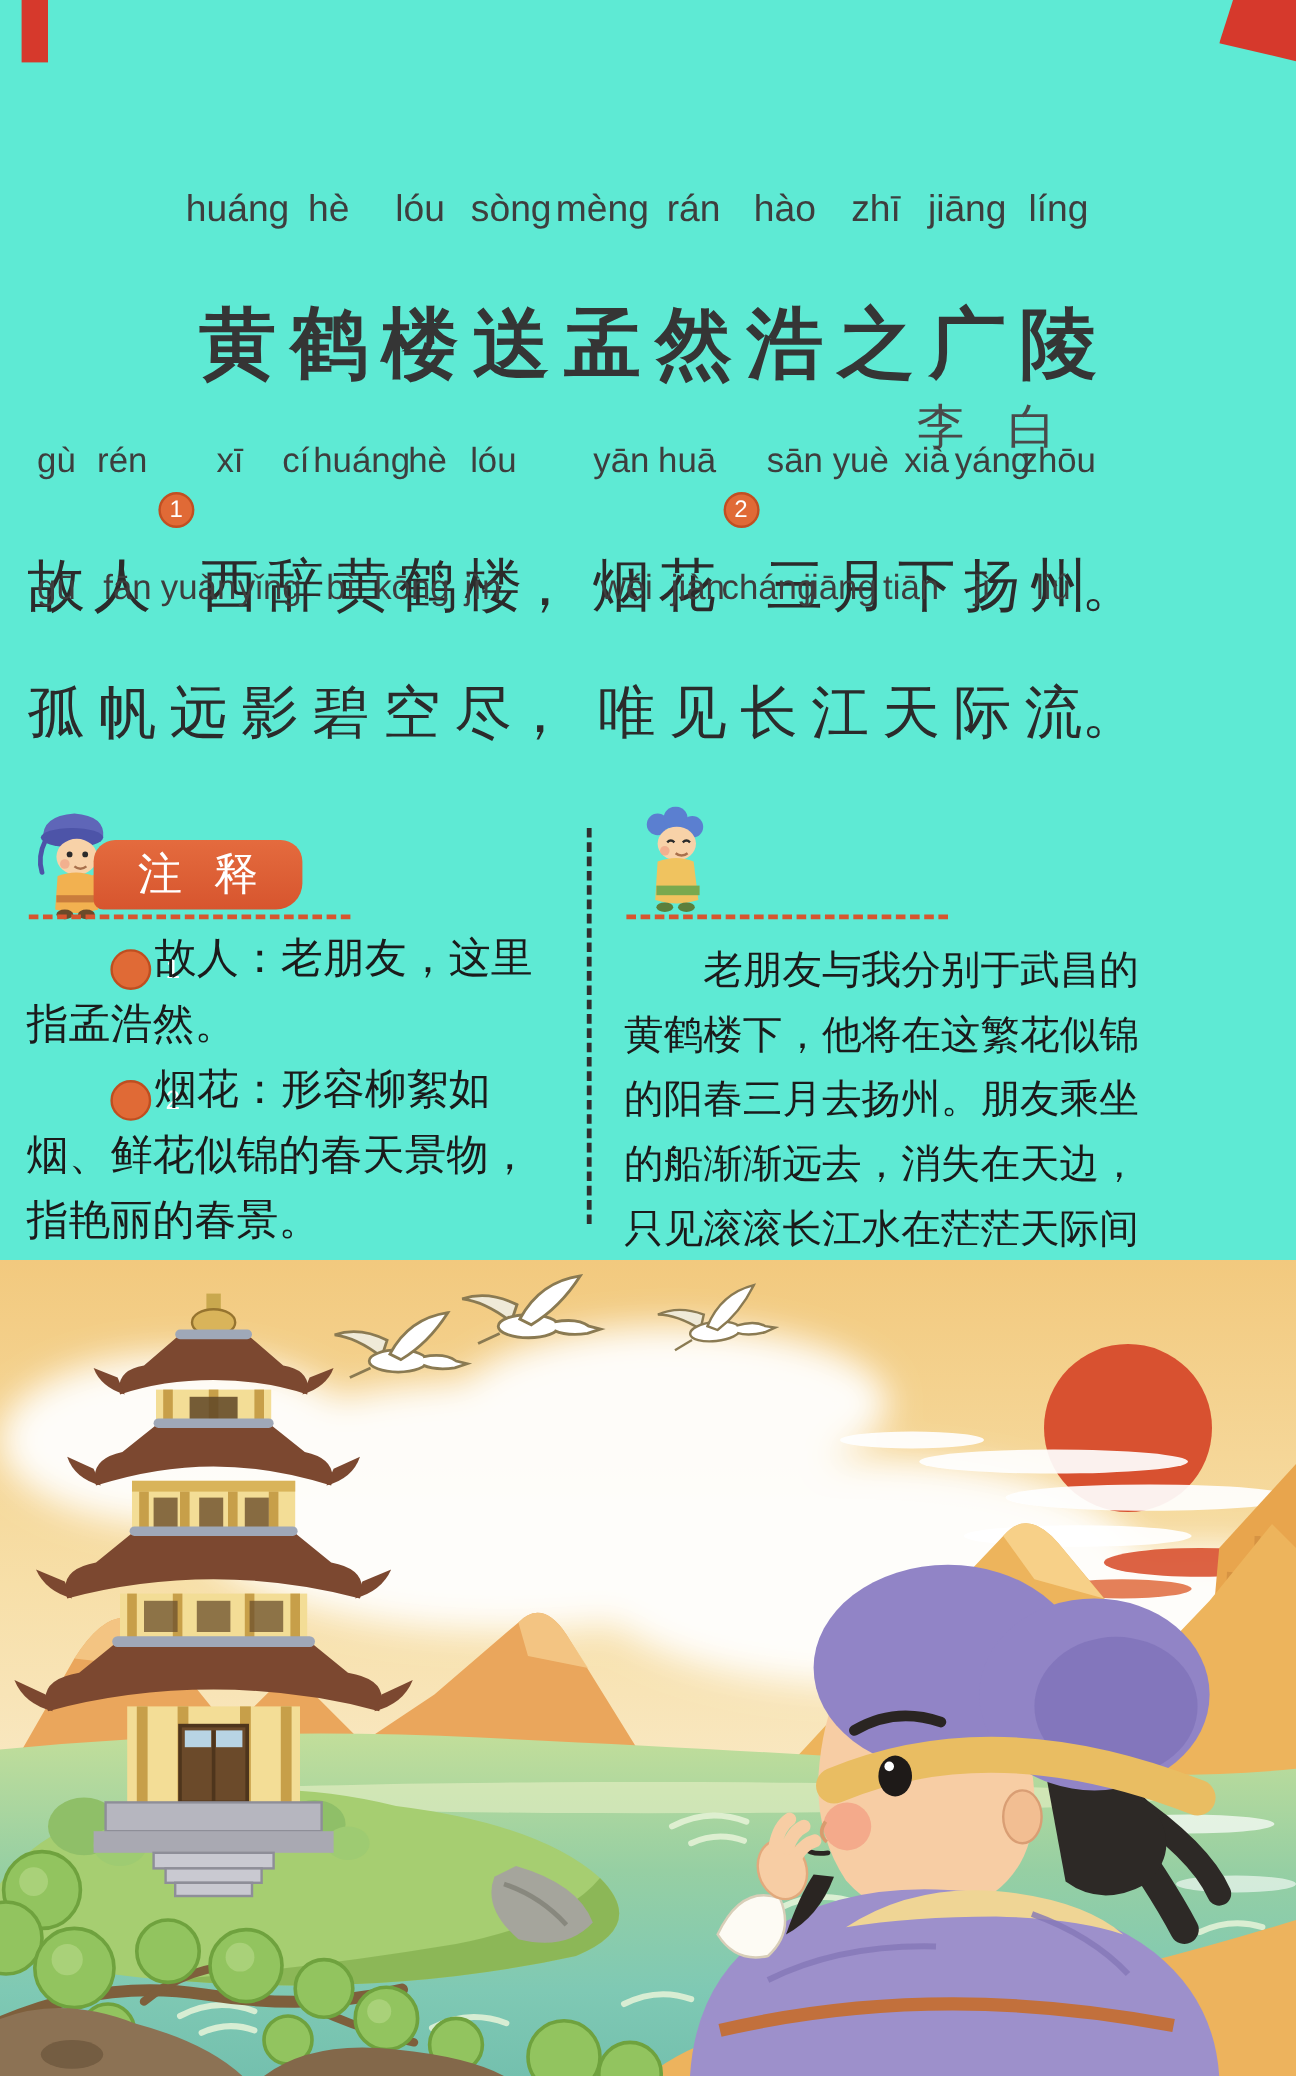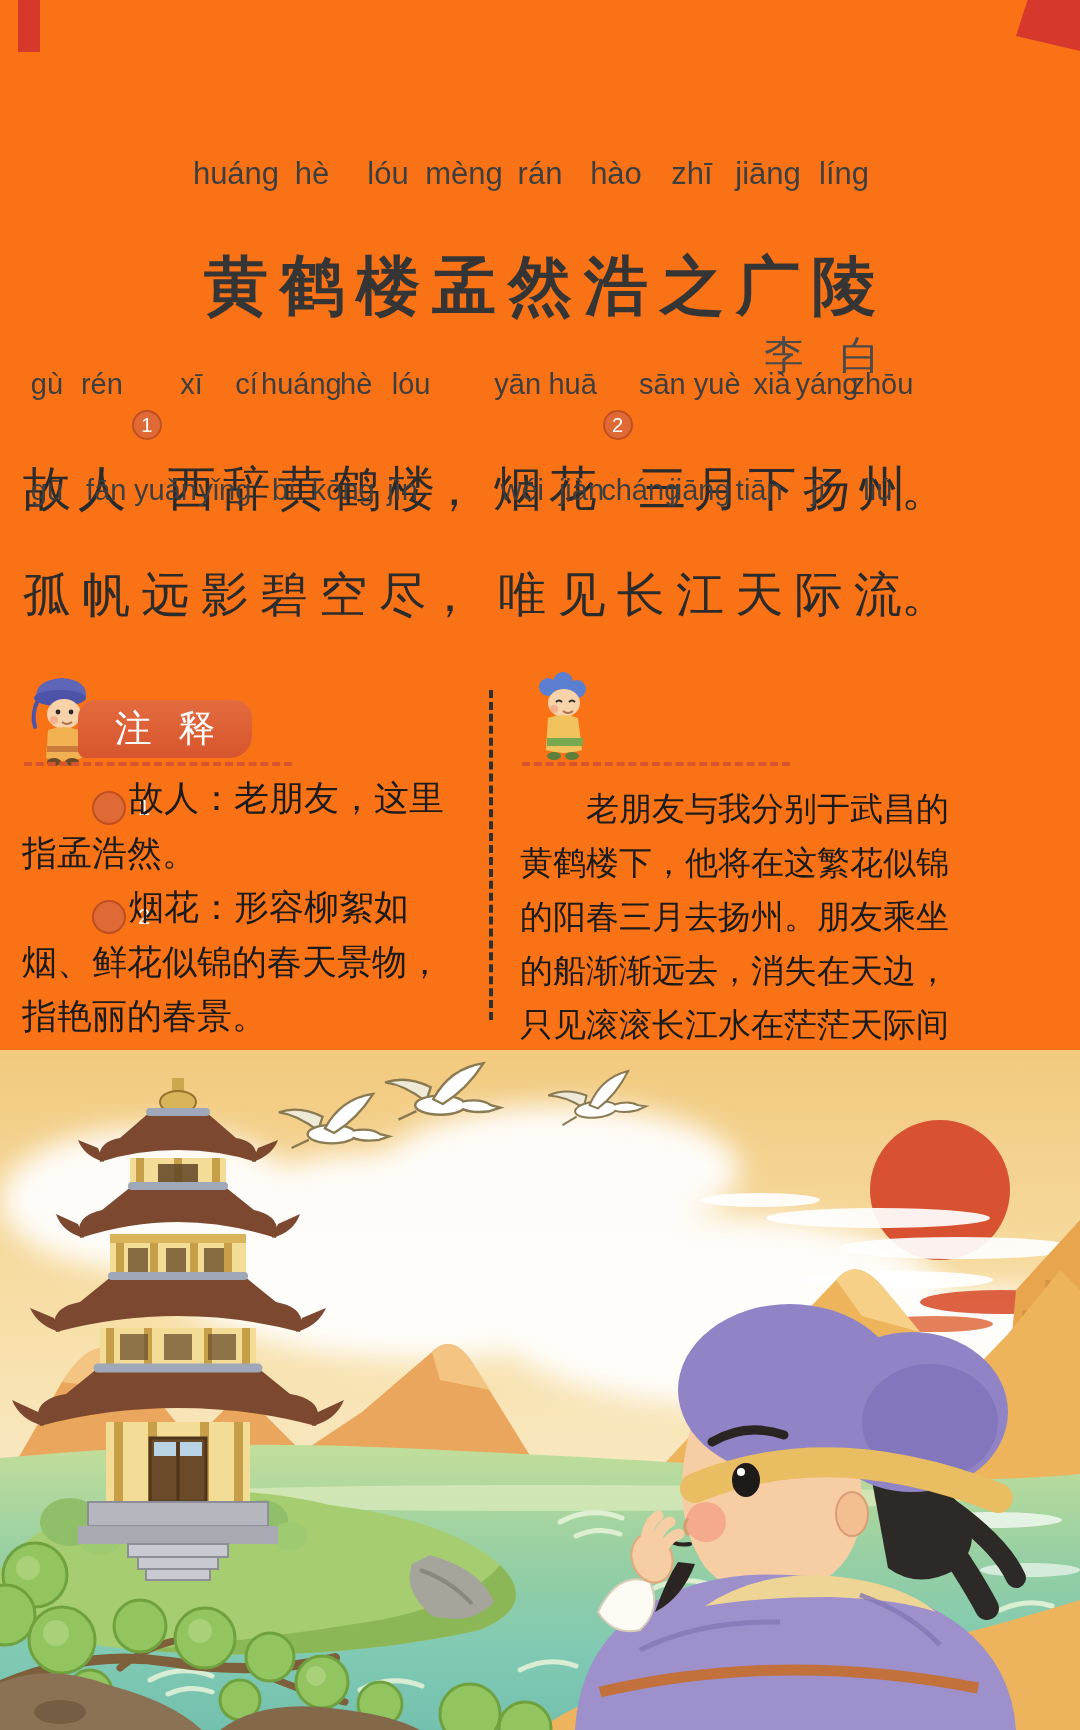--- a/index.html
+++ b/index.html
@@ -1,16 +1,16 @@
 <!DOCTYPE html>
 <html><head>
 <meta charset="utf-8">
 <style>
   html,body{margin:0;padding:0;background:#ffffff;}
-  .page{position:relative;width:1080px;height:1730px;margin:0 auto;background:#f97316;overflow:hidden;
+  .page{position:relative;width:1080px;height:1730px;margin:0 auto;background:#5eead4;overflow:hidden;
         font-family:"Liberation Serif","DejaVu Serif",serif;color:#222;}
 
   
   .corner-l{position:absolute;left:18px;top:0;width:22px;height:52px;background:#D6392C;}
   .corner-r{position:absolute;right:0;top:0;width:64px;height:58px;background:#D6392C;
             clip-path:polygon(18% 0,100% 0,100% 88%,0 62%);}
 
   
   .ruby-row{display:flex;}
   .rb-cell{position:relative;display:flex;justify-content:center;align-items:flex-end;}
@@ -81,20 +81,24 @@
           <span class="rb-py">huáng</span>
           <span class="rb-ch">黄</span>
         </span>
         <span class="rb-cell">
           <span class="rb-py">hè</span>
           <span class="rb-ch">鹤</span>
         </span>
         <span class="rb-cell">
           <span class="rb-py">lóu</span>
           <span class="rb-ch">楼</span>
+        </span>
+        <span class="rb-cell">
+          <span class="rb-py">sòng</span>
+          <span class="rb-ch">送</span>
         </span>
         <span class="rb-cell">
           <span class="rb-py">mèng</span>
           <span class="rb-ch">孟</span>
         </span>
         <span class="rb-cell">
           <span class="rb-py">rán</span>
           <span class="rb-ch">然</span>
         </span>
         <span class="rb-cell">

